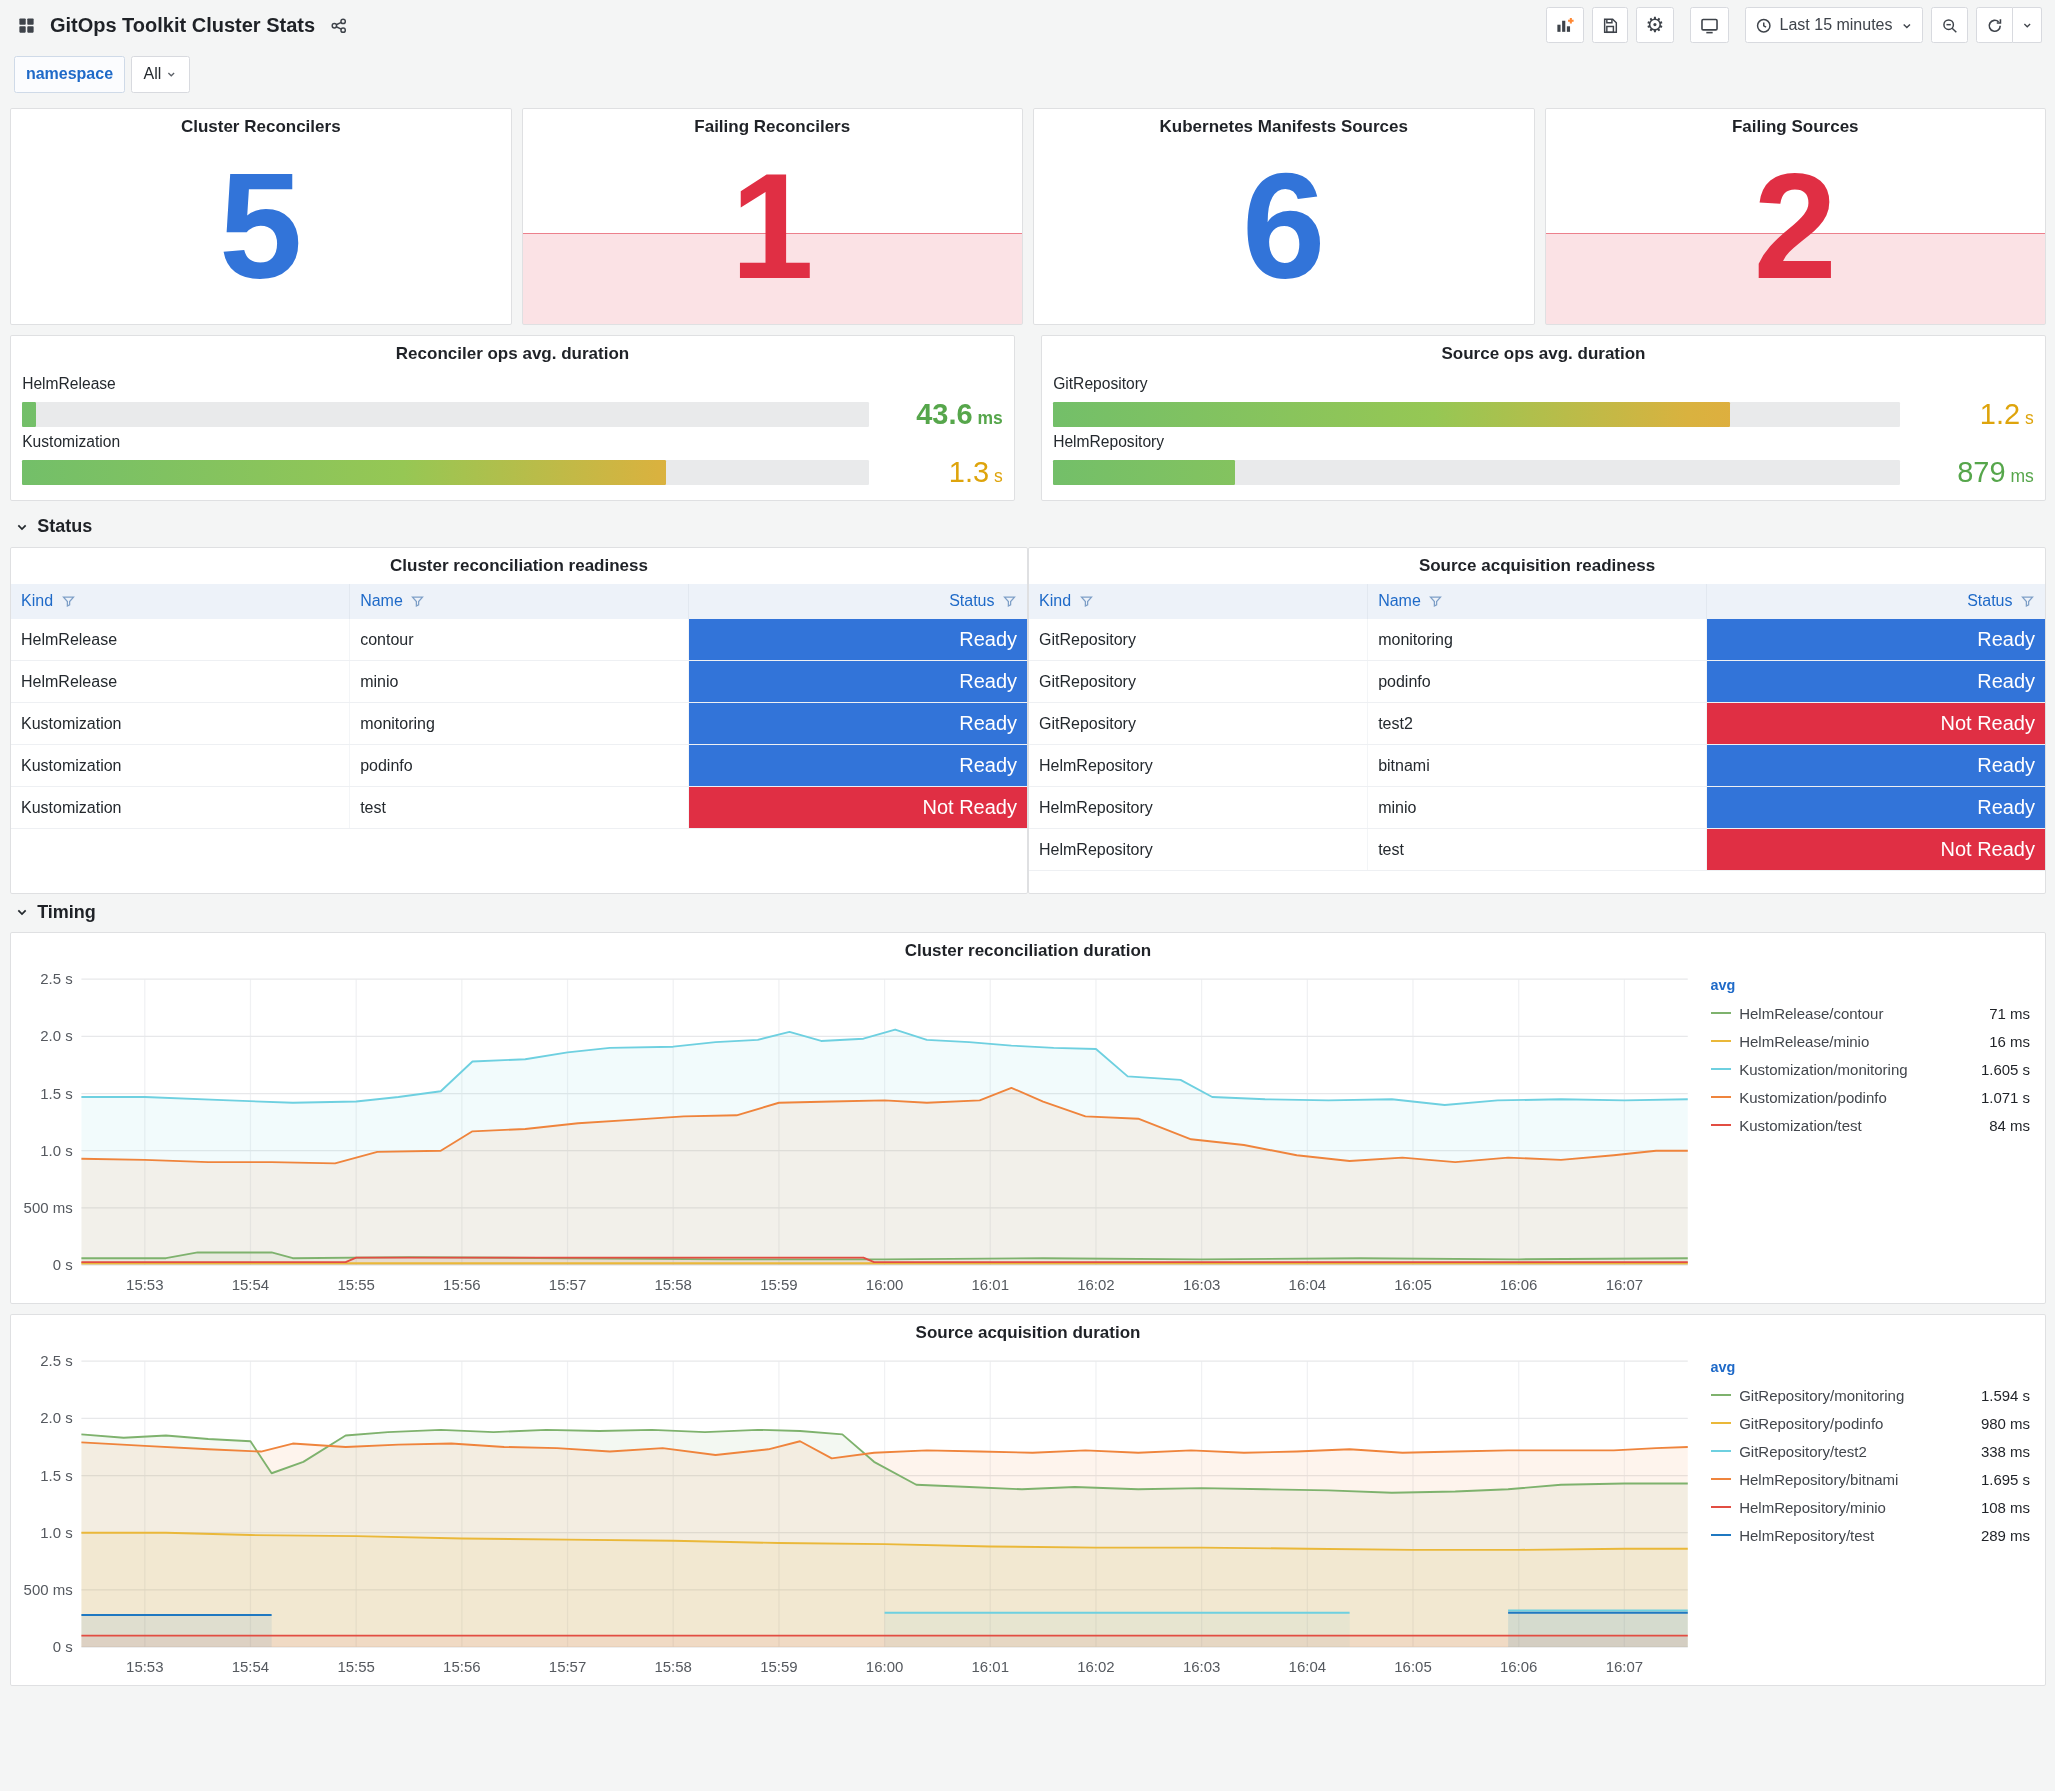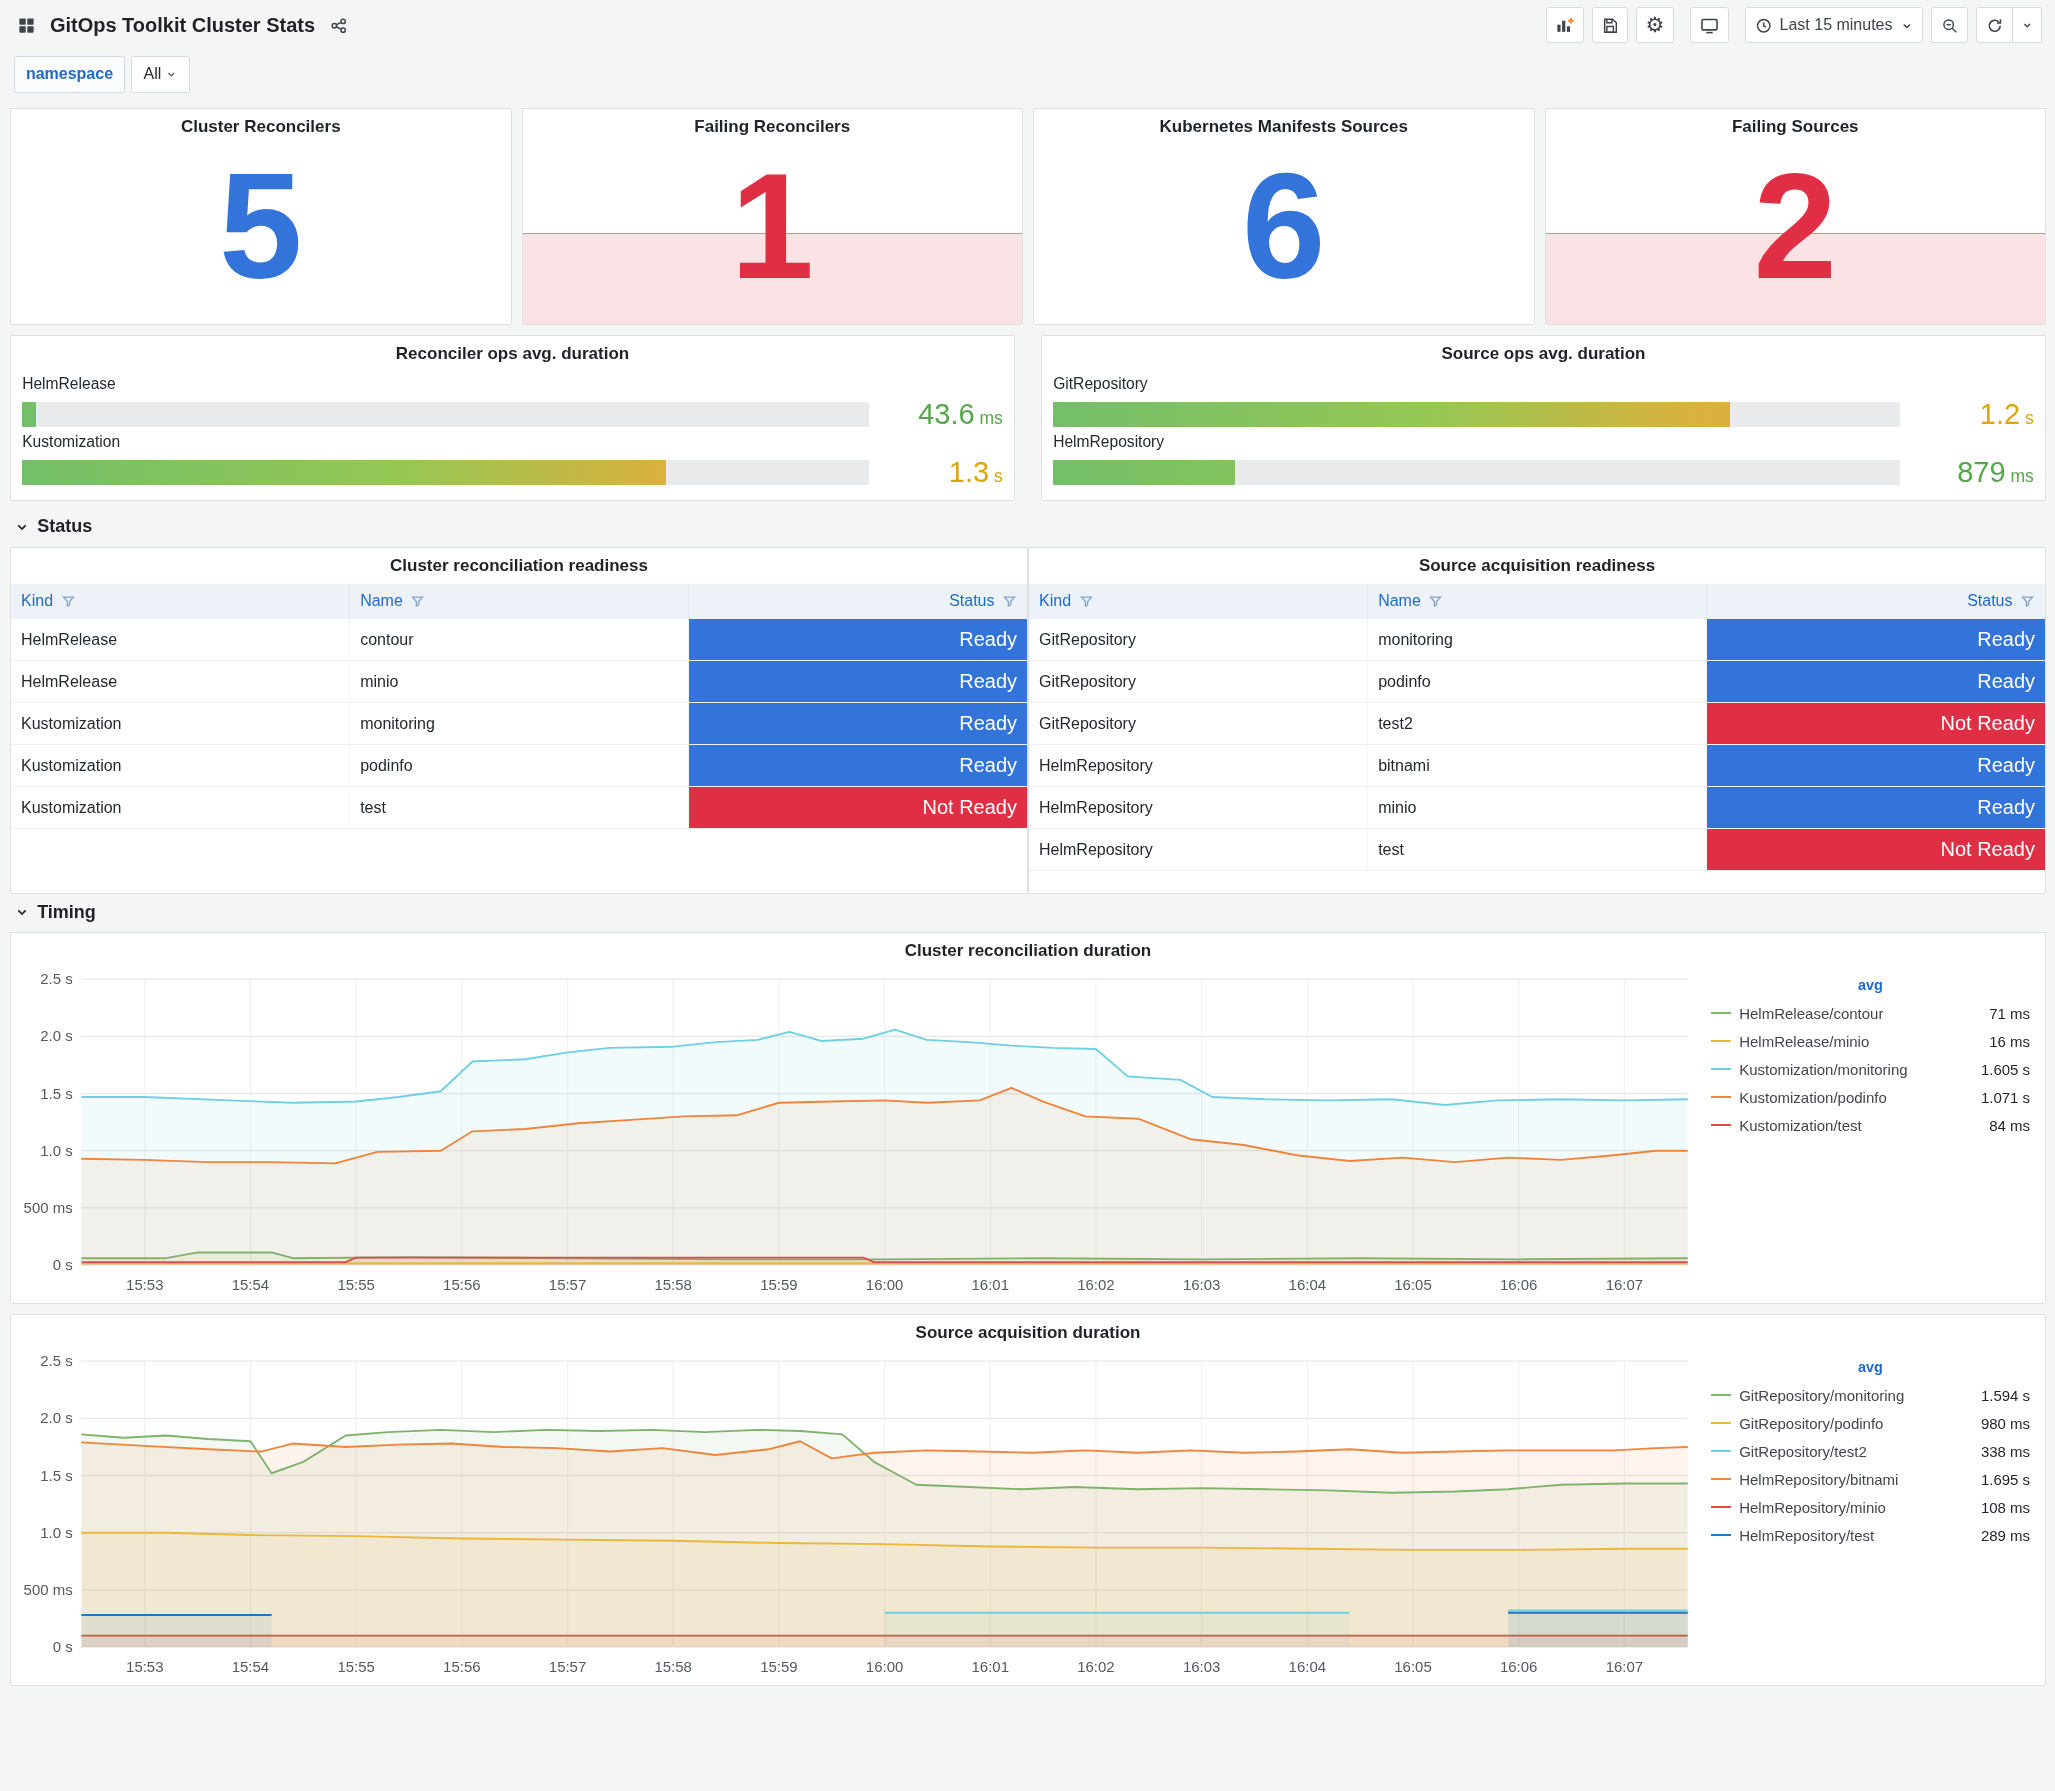--- a/index.html
+++ b/index.html
@@ -59,21 +59,21 @@
   td{height:42px;font-size:16px;color:#24292e;padding:0 10px;border-bottom:1.2px solid #eef0f3;border-right:1.2px solid #f3f5f7}
   td.status-td{padding:0;border-right:none}
   .status-pill{height:100%;display:flex;align-items:center;justify-content:flex-end;padding:0 10px;color:#fff;font-size:20px}
   .funnel{width:15px;height:15px;margin-left:7.5px;vertical-align:-2.5px}
 
   
   .chart-panel{margin-bottom:10px;height:372px;display:flex;flex-direction:column}
   .chart-body{flex:1;display:flex;min-height:0;padding:0 3.7px 3.7px 2.5px}
   .chart-plot{flex:1;min-width:0}
   .legend{width:337px;padding:7.5px 11.2px 0 6.2px;flex:none}
-  .legend-header{text-align:center;font-size:14.4px;color:#1f6ac8;font-weight:600;height:22.5px;cursor:pointer}
+  .legend-header{text-align:left;font-size:14.4px;color:#1f6ac8;font-weight:600;height:22.5px;cursor:pointer}
   .legend-row{display:flex;align-items:center;height:28px}
   .swatch{width:20px;border-top:2.5px solid;margin-right:8.7px;flex:none}
   .lname{font-size:15px;color:#42464c;cursor:pointer;white-space:nowrap}
   .lval{margin-left:auto;font-size:15px;color:#1f2227;white-space:nowrap}
 </style>
 </head>
 <body>
 
 <div class="dashboard">
 
@@ -197,21 +197,21 @@
   <div class="gauges-row">
       <div class="panel gauge-panel">
         <div class="panel-title">Reconciler ops avg. duration</div>
         <div class="gauge-body">
           <div class="gauge-row">
             <div class="glabel">HelmRelease</div>
             <div class="gline">
               <div class="track">
                 <div class="fill" style="width: 1.6%; background-size: 6250% 100%;"></div>
               </div>
-              <div class="gvalue" style="color: rgb(86, 166, 75);"><span class="num">43.6</span><span class="unit"> ms</span></div>
+              <div class="gvalue" style="color: rgb(86, 166, 75); font-weight: bold;"><span class="num">43.6</span><span class="unit"> ms</span></div>
             </div>
           </div>
           <div class="gauge-row">
             <div class="glabel">Kustomization</div>
             <div class="gline">
               <div class="track">
                 <div class="fill" style="width: 76%; background-size: 131.579% 100%;"></div>
               </div>
               <div class="gvalue" style="color: rgb(222, 164, 12);"><span class="num">1.3</span><span class="unit"> s</span></div>
             </div>

